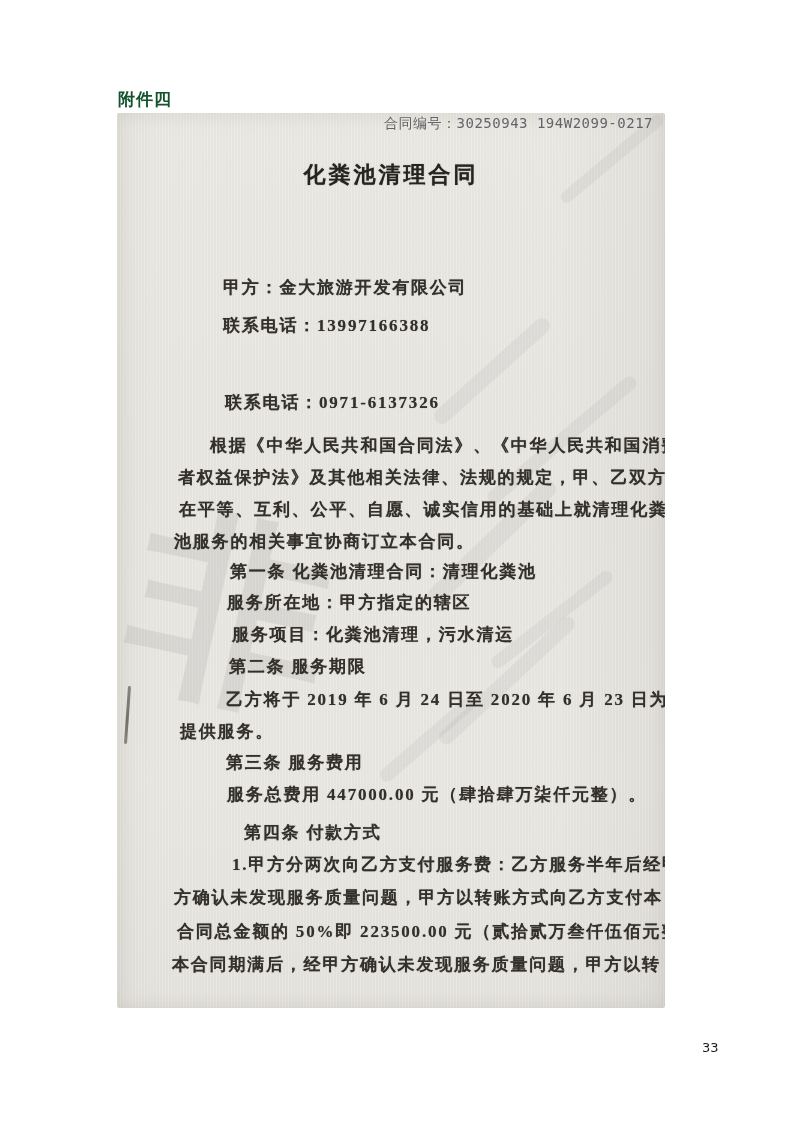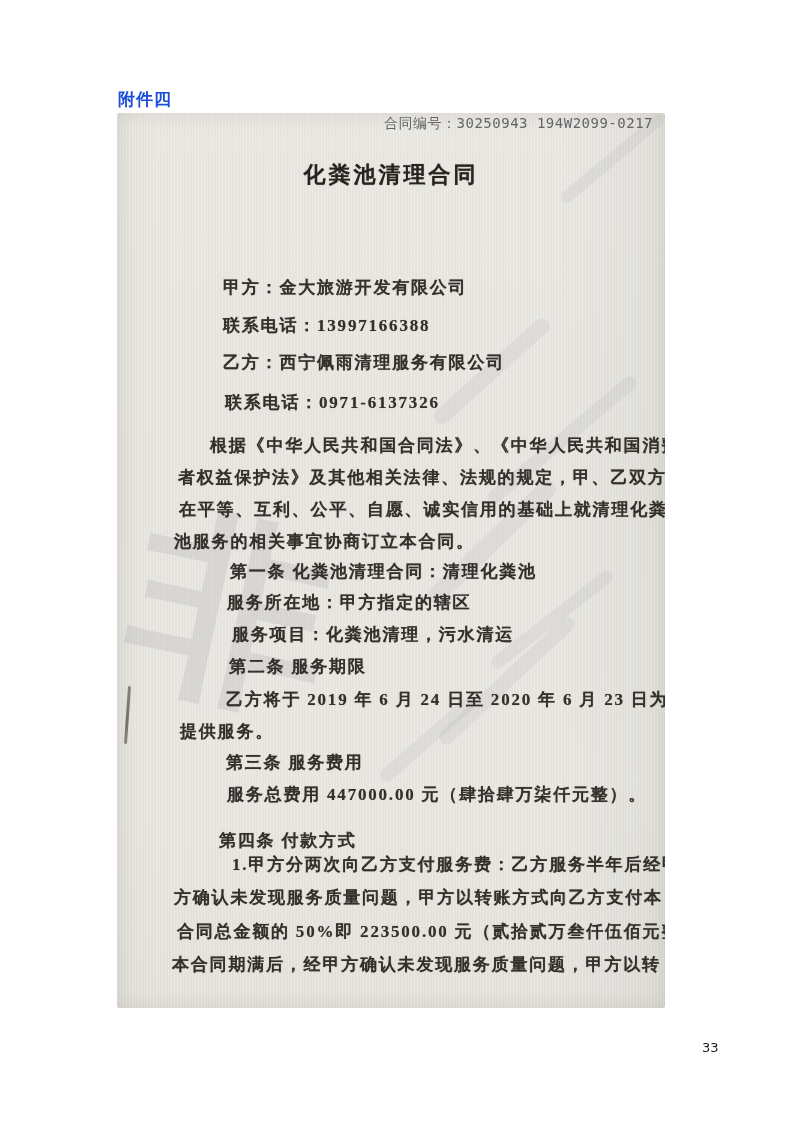--- a/index.html
+++ b/index.html
@@ -2,21 +2,21 @@
 <html><head>
 <meta charset="utf-8">
 <style>
   html,body{margin:0;padding:0;}
   body{
     width:793px;height:1122px;position:relative;background:#ffffff;overflow:hidden;
     font-family:"Liberation Serif","DejaVu Serif",serif;
   }
   .attachment-label{
     position:absolute;left:118px;top:88px;
-    font-size:17px;font-weight:bold;color:#1d4ed8;letter-spacing:1px;
+    font-size:17px;font-weight:bold;color:#14532d;letter-spacing:1px;
     font-family:Liberation Sans, sans-serif;
   }
   
   .scan{
     position:absolute;left:117px;top:113px;width:548px;height:895px;
     background:
       repeating-linear-gradient(90deg, rgba(255,255,255,0.30) 0px, rgba(255,255,255,0.0) 1px, rgba(0,0,0,0.018) 2px, rgba(255,255,255,0.0) 3px),
       linear-gradient(90deg, rgba(0,0,0,0.020) 0%, rgba(0,0,0,0.0) 8%, rgba(0,0,0,0.0) 80%, rgba(0,0,0,0.035) 100%),
       linear-gradient(180deg, #e9e7e1 0%, #e7e5df 40%, #e8e6e0 75%, #e4e2dc 100%);
     border-radius:2px;
@@ -74,21 +74,21 @@
   .l6 {left:62px; top:385px;}
   .l7 {left:57px; top:417px;}
   .l8 {left:113px;top:447px;}
   .l9 {left:110px;top:478px;}
   .l10{left:115px;top:510px;text-align:center;}
   .l11{left:112px;top:542px;}
   .l12{left:109px;top:575px;}
   .l13{left:63px; top:607px;}
   .l14{left:109px;top:638px;}
   .l15{left:110px;top:670px;}
-  .l16{left:102px;top:708px;margin-top:8px;}
+  .l16{left:127px;top:708px;}
   .l17{left:115px;top:740px;}
   .l18{left:57px; top:773px;}
   .l19{left:60px; top:807px;}
   .l20{left:55px; top:840px;}
 </style>
 </head>
 <body>
 
 <div class="attachment-label">附件四</div>
 
@@ -104,21 +104,20 @@
   <div class="wm-smudge s7"></div>
 
   <div class="pen-mark"></div>
 
   <div class="scan-text">
     <div class="contract-no">合同编号：30250943 194W2099-0217</div>
     <div class="doc-title">化粪池清理合同</div>
 
     <div class="line l0">甲方：金大旅游开发有限公司</div>
     <div class="line l1">联系电话：13997166388</div>
-    <div class="line l2">乙方：西宁佩雨清理服务有限公司</div>
     <div class="line l3">联系电话：0971-6137326</div>
     <div class="line l4">根据《中华人民共和国合同法》、《中华人民共和国消费</div>
     <div class="line l6">在平等、互利、公平、自愿、诚实信用的基础上就清理化粪</div>
     <div class="line l5">者权益保护法》及其他相关法律、法规的规定，甲、乙双方</div>
     <div class="line l7">池服务的相关事宜协商订立本合同。</div>
     <div class="line l8">第一条 化粪池清理合同：清理化粪池</div>
     <div class="line l9">服务所在地：甲方指定的辖区</div>
     <div class="line l10">服务项目：化粪池清理，污水清运</div>
     <div class="line l11">第二条 服务期限</div>
     <div class="line l12">乙方将于 2019 年 6 月 24 日至 2020 年 6 月 23 日为甲方</div>

